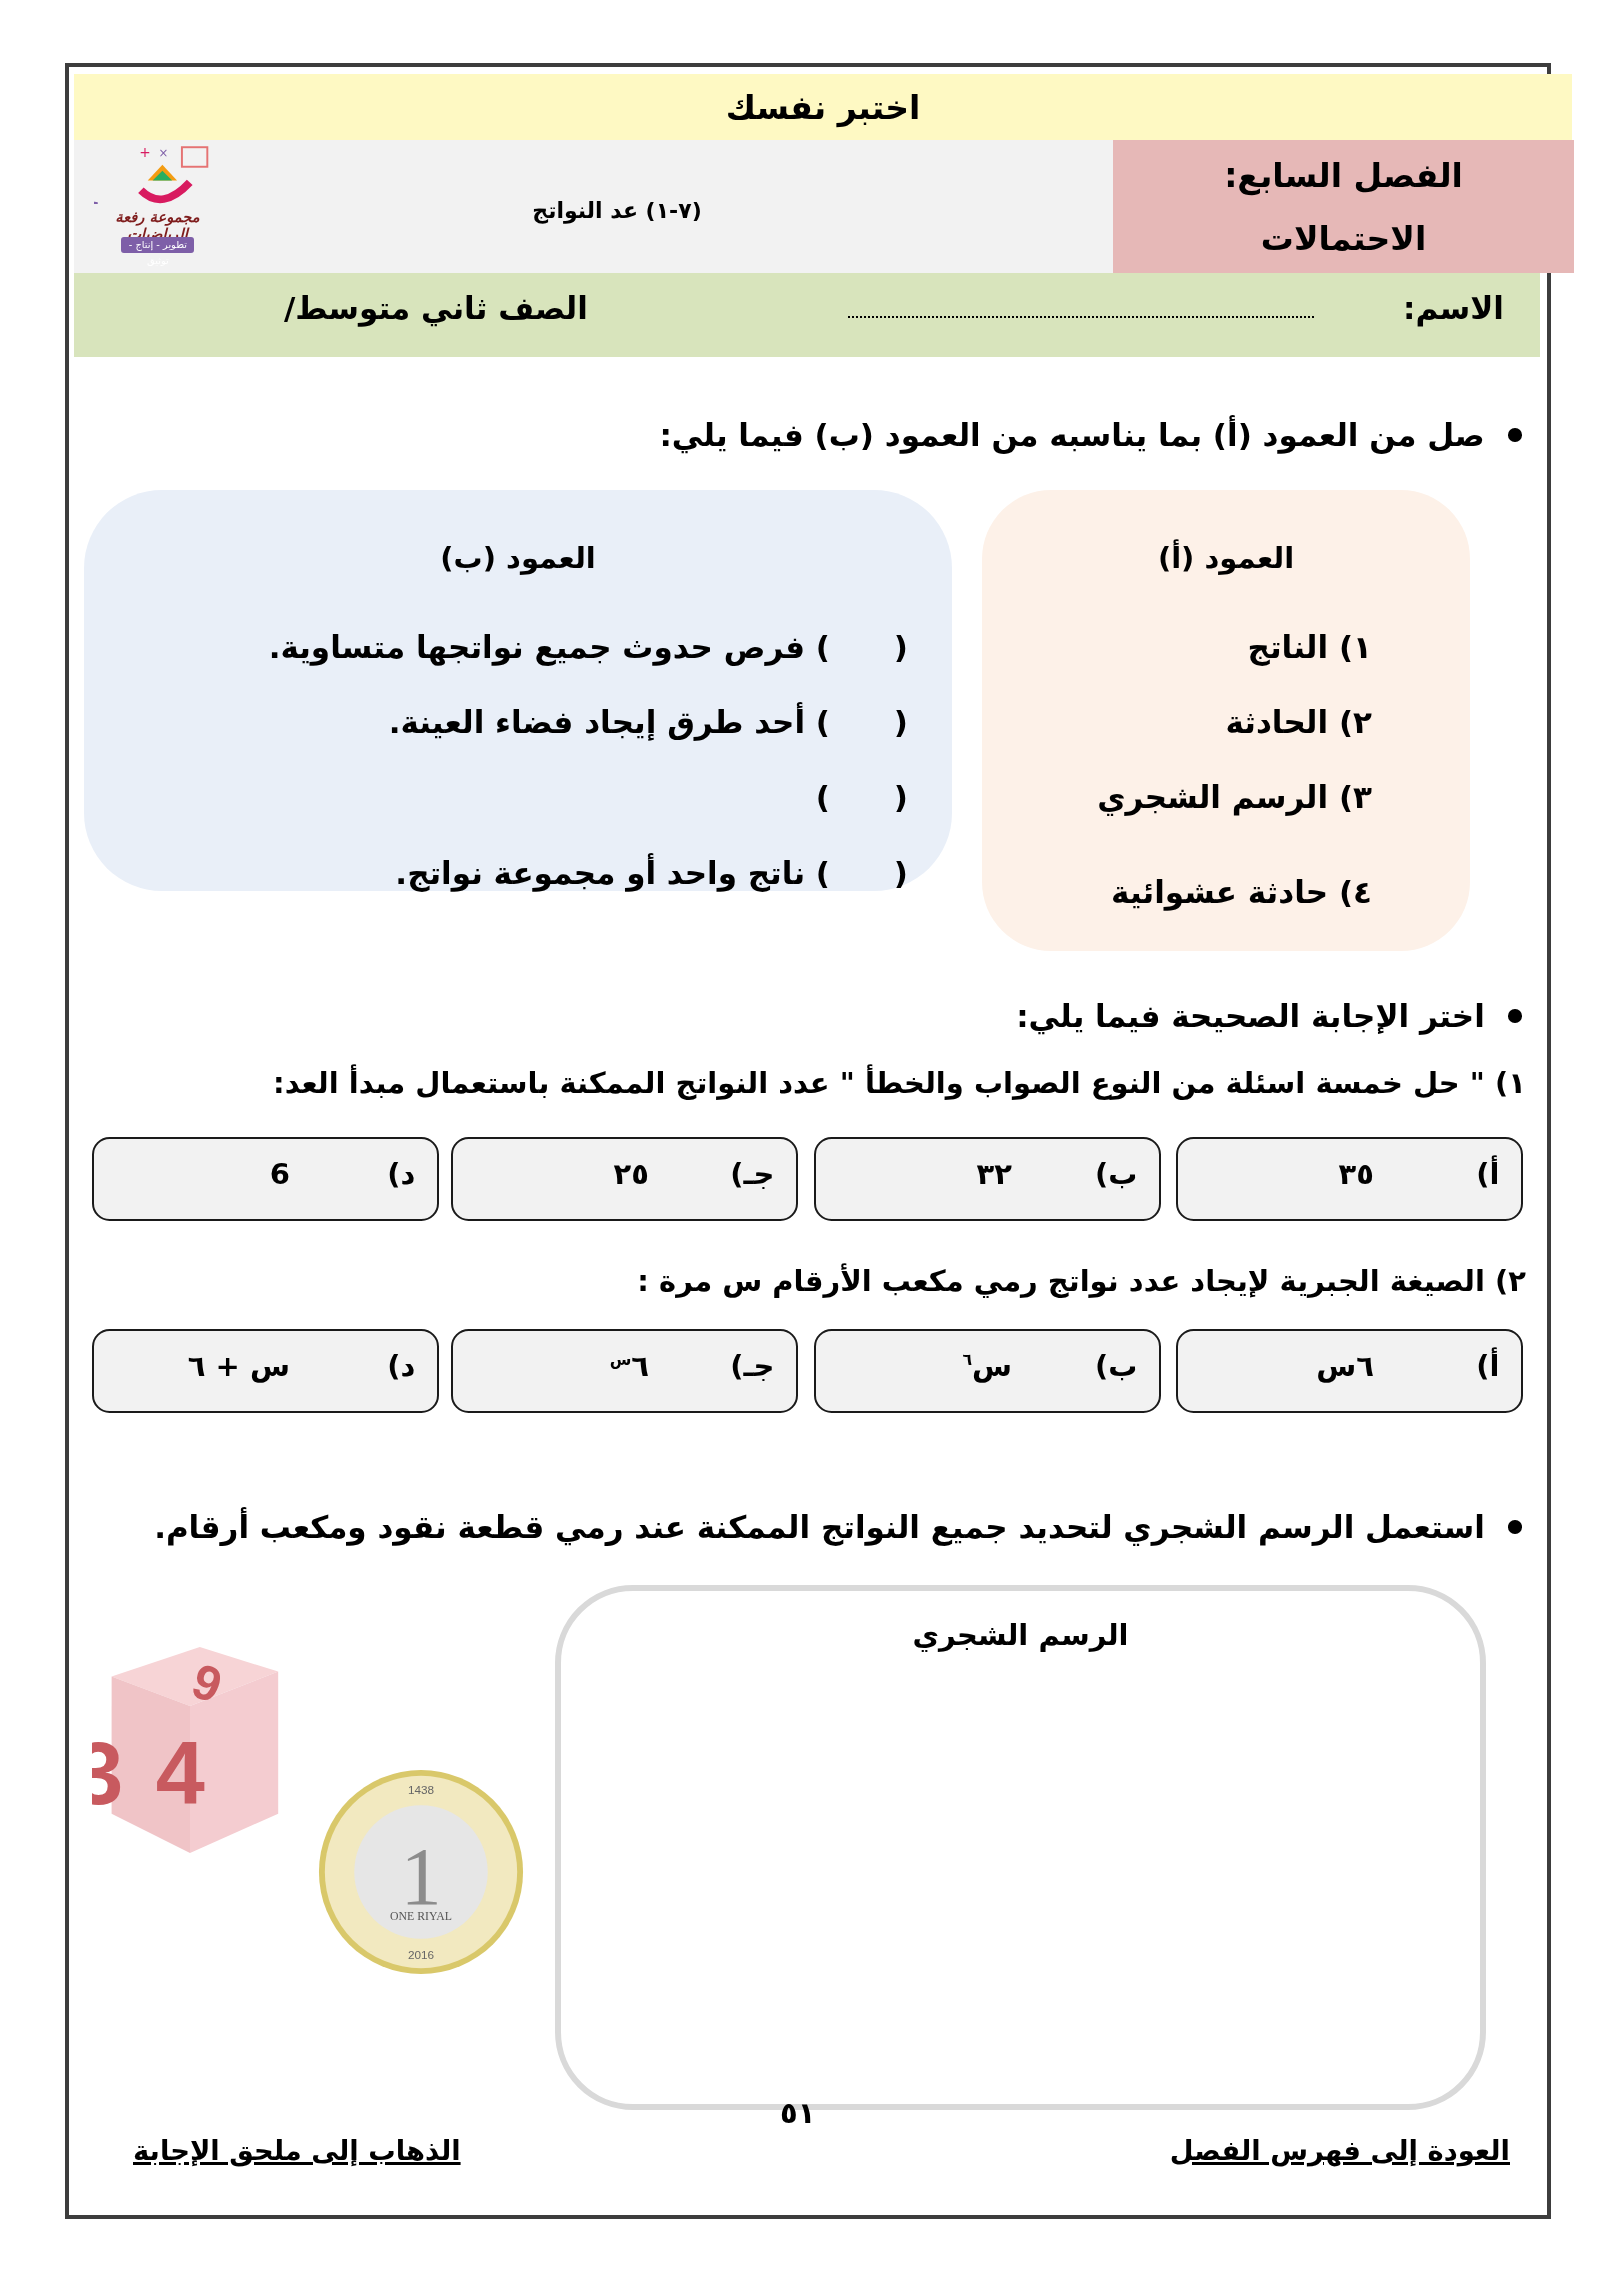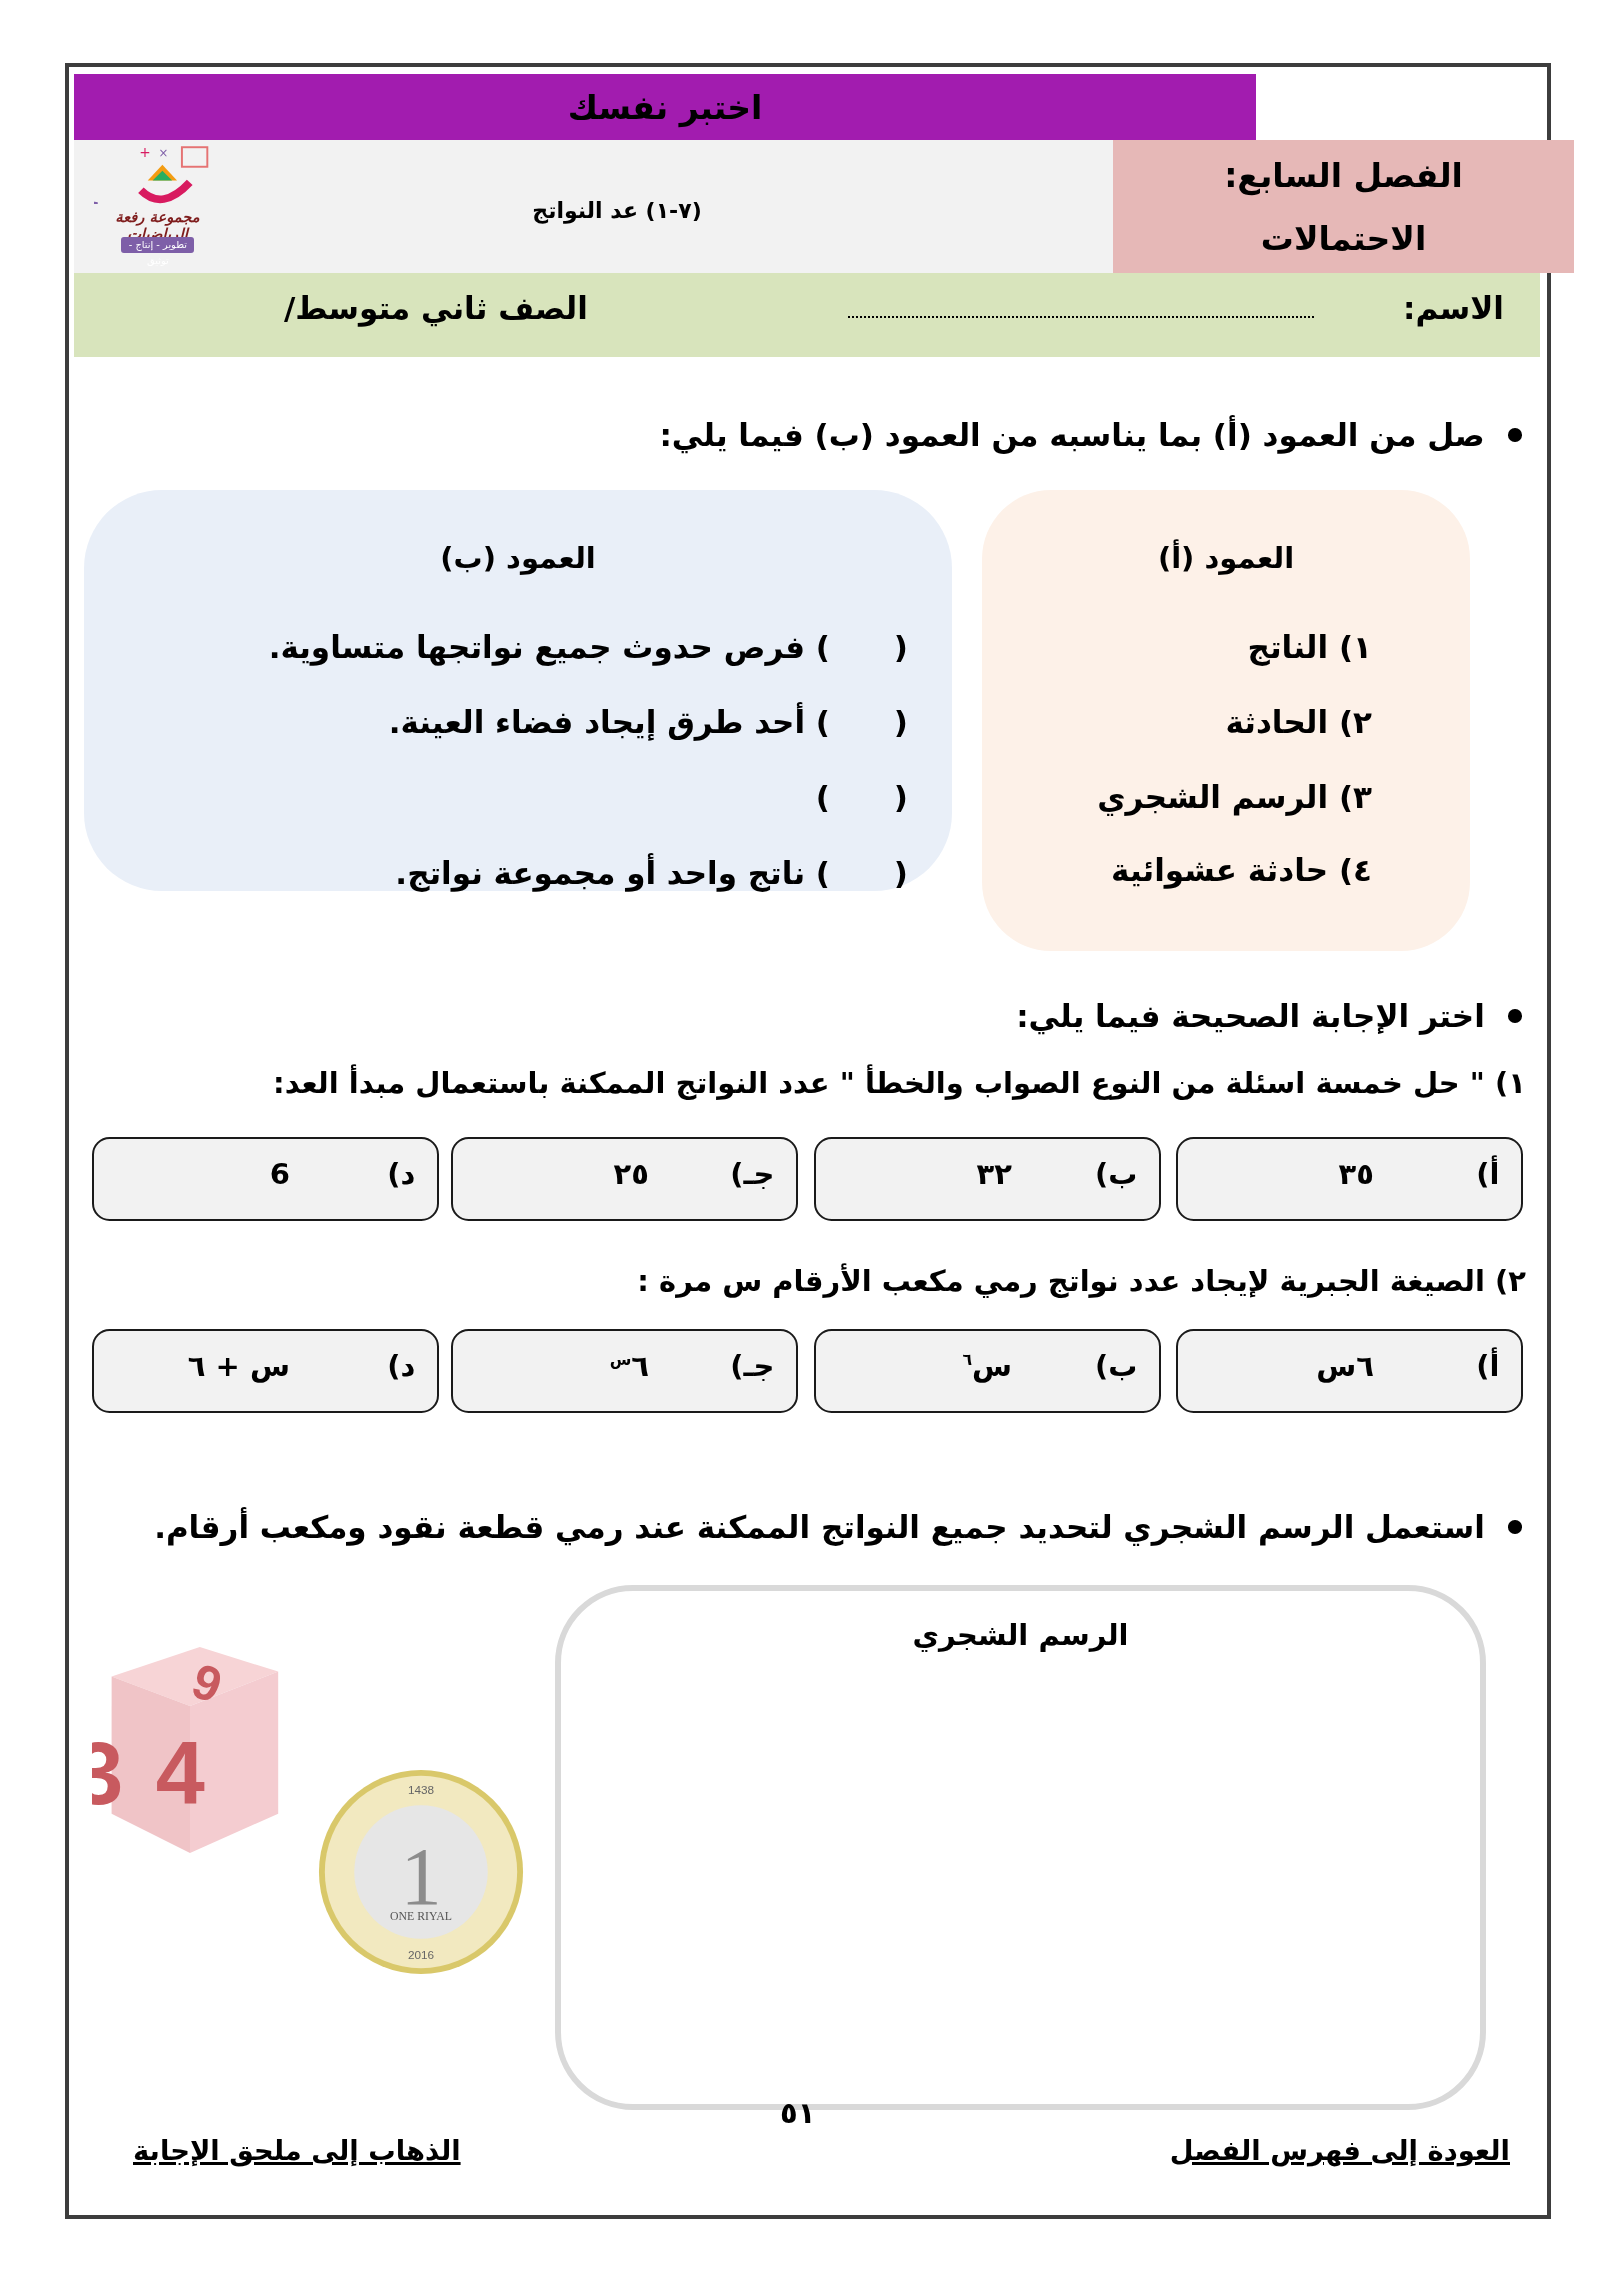--- a/index.html
+++ b/index.html
@@ -6,22 +6,22 @@
   body {
     width: 1620px; height: 2290px; position: relative; overflow: hidden;
     font-family: "DejaVu Sans", "Liberation Sans", sans-serif;
     color: #000;
   }
   .page-frame {
     position: absolute; left: 65px; top: 63px; width: 1486px; height: 2156px;
     border: 4.9px solid #3d3d3d; box-sizing: border-box;
   }
   .hdr-top {
-    position: absolute; left: 74px; top: 74px; width: 1182px; height: 66px;
-    background: #a21caf; display: flex; align-items: center; justify-content: center;
+    position: absolute; left: 74px; top: 74px; width: 1498px; height: 66px;
+    background: #fef9c3; display: flex; align-items: center; justify-content: center;
     font-weight: bold; font-size: 33px;
   }
   .hdr-mid-left {
     position: absolute; left: 74px; top: 140px; width: 1039px; height: 133px;
     background: #f2f2f2;
   }
   .hdr-mid-right {
     position: absolute; left: 1113px; top: 140px; width: 461px; height: 133px;
     background: #e6b8b7; display: flex; flex-direction: column; align-items: center; justify-content: center;
     font-weight: bold; font-size: 33px; line-height: 63px;
@@ -126,21 +126,21 @@
 <div class="bullet-line" style="top:417px;">
   <span class="bullet-dot"></span>
   <span>صل من العمود (أ) بما يناسبه من العمود (ب) فيما يلي:</span>
 </div>
 
 <div class="col-a">
   <div class="col-title">العمود (أ)</div>
   <div class="col-a-item" style="top:139px;">١) الناتج</div>
   <div class="col-a-item" style="top:214px;">٢) الحادثة</div>
   <div class="col-a-item" style="top:289px;">٣) الرسم الشجري</div>
-  <div class="col-a-item" style="top:362px;">٤) حادثة عشوائية</div>
+  <div class="col-a-item" style="top:384px;">٤) حادثة عشوائية</div>
 </div>
 
 <div class="col-b">
   <div class="col-title">العمود (ب)</div>
   <div class="col-b-item" style="top:139px;">
     <span class="paren-slot"><span>(</span></span>
     <span>)</span>&nbsp;<span>فرص حدوث جميع نواتجها متساوية.</span>
   </div>
   <div class="col-b-item" style="top:214px;">
     <span class="paren-slot"><span>(</span></span>

